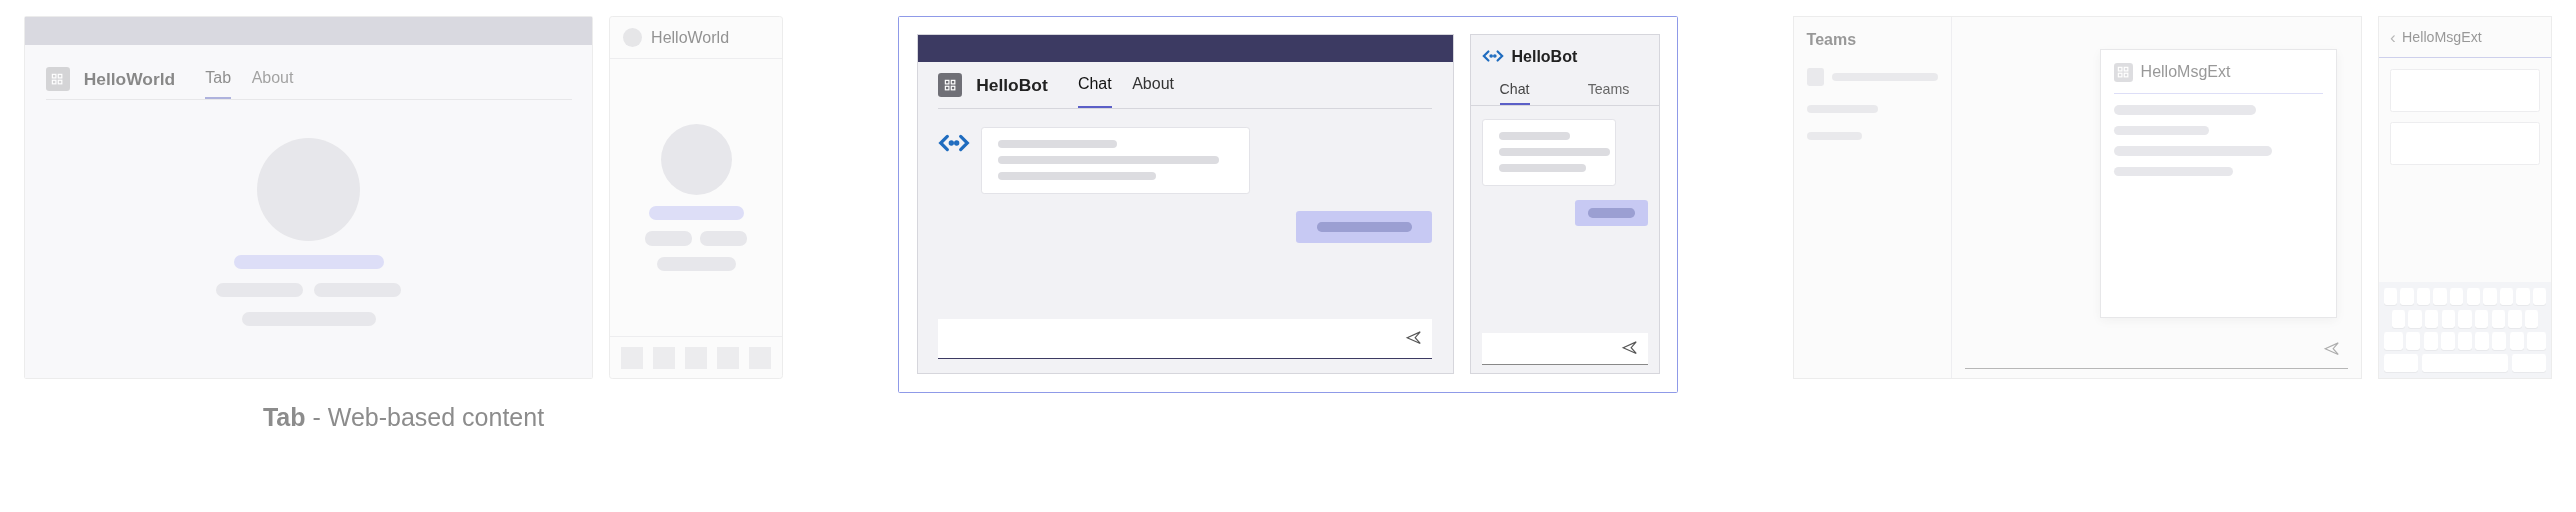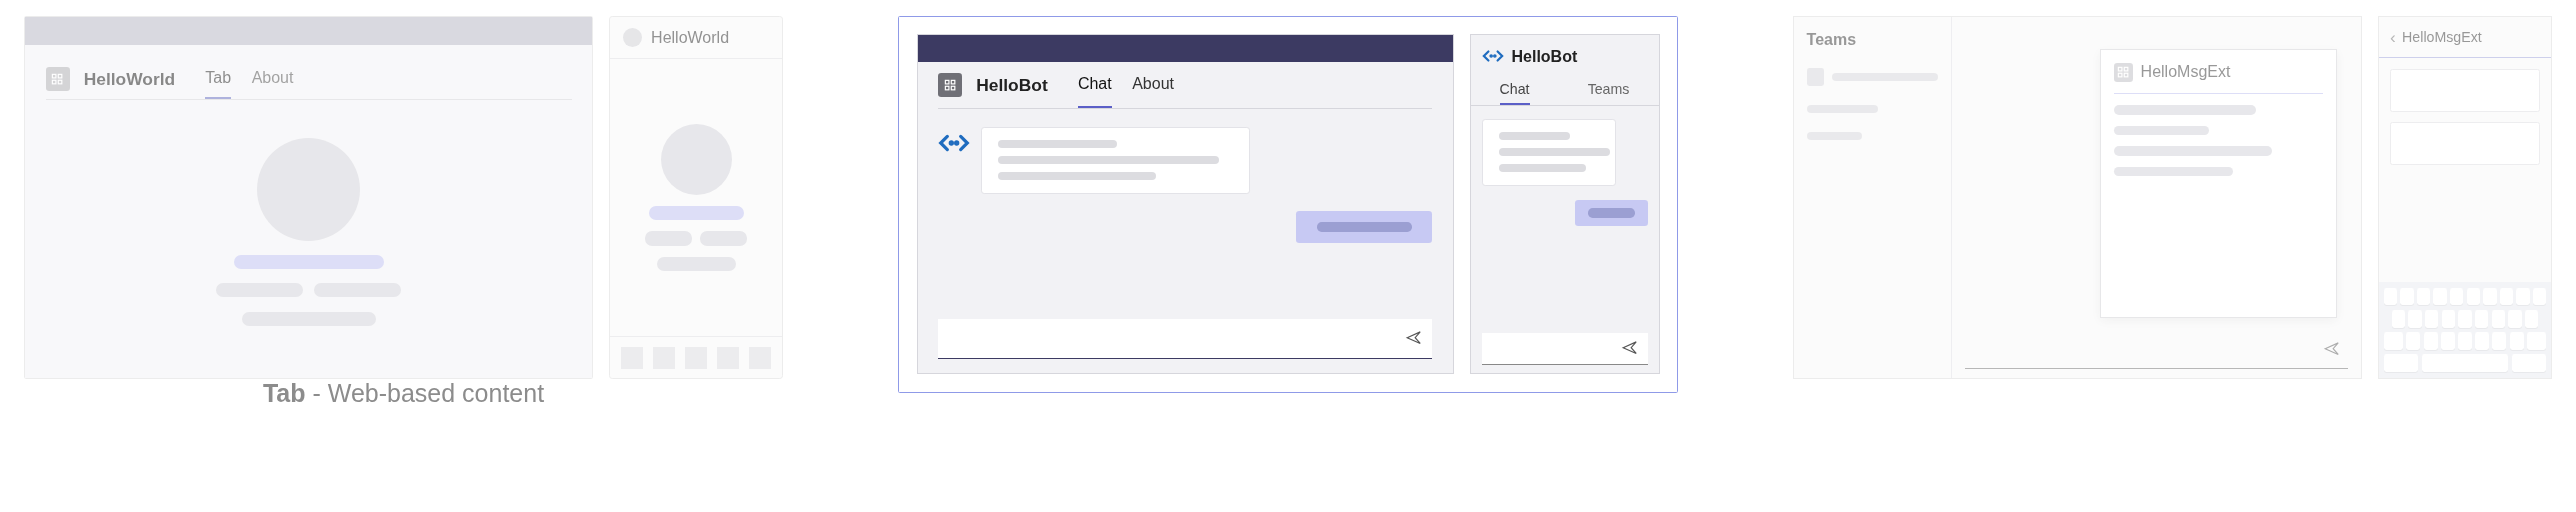--- a/index.html
+++ b/index.html
@@ -21,20 +21,21 @@
   }
 
   .panel-row {
     display: flex;
     gap: 16px;
     align-items: flex-start;
   }
 
   .caption {
     font-size: 25px;
+    margin-top: 24px;
     color: #8c8c8c;
     text-align: left;
   }
   .caption .bold { font-weight: 600; }
   .caption.active { color: #1a1a1a; }
 
   
   .tab-desktop {
     width: 569px;
     height: 363px;

